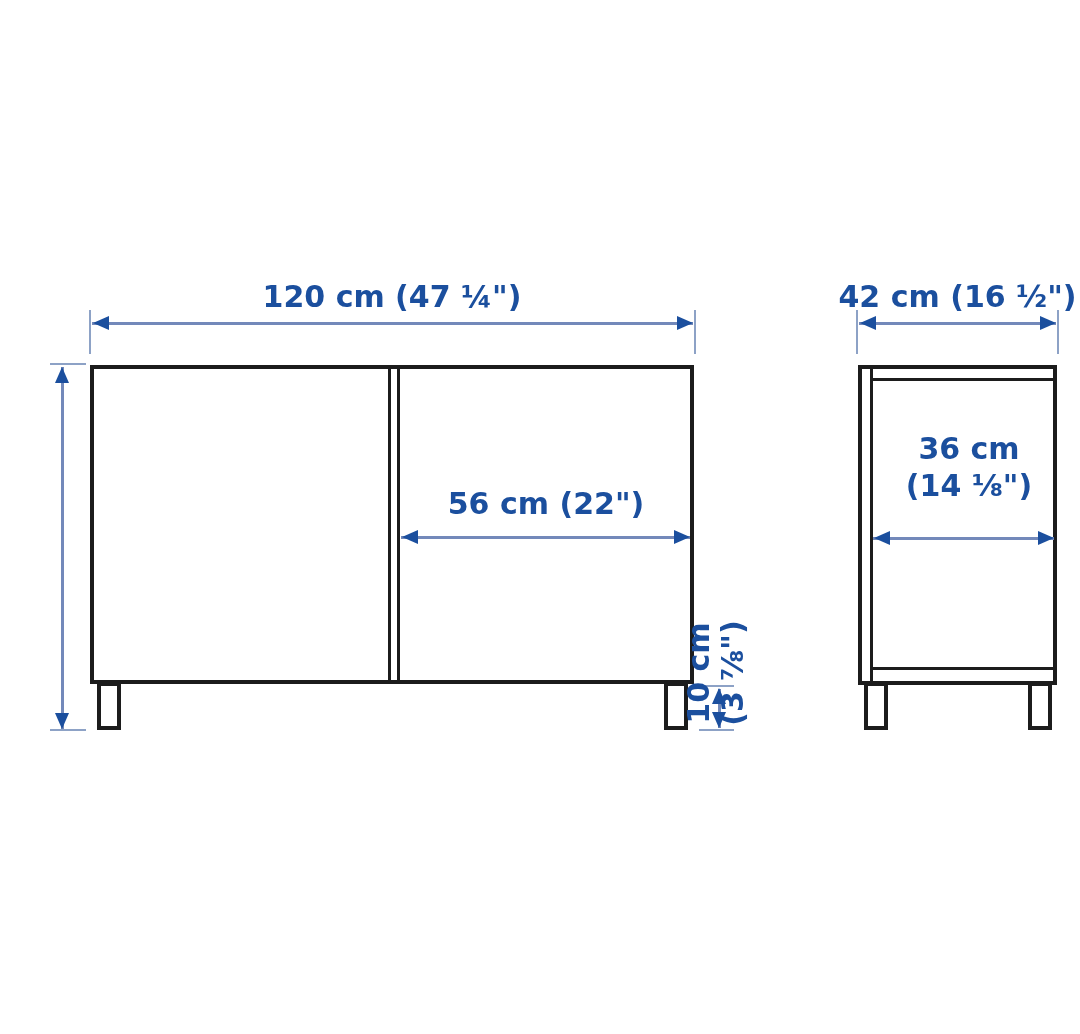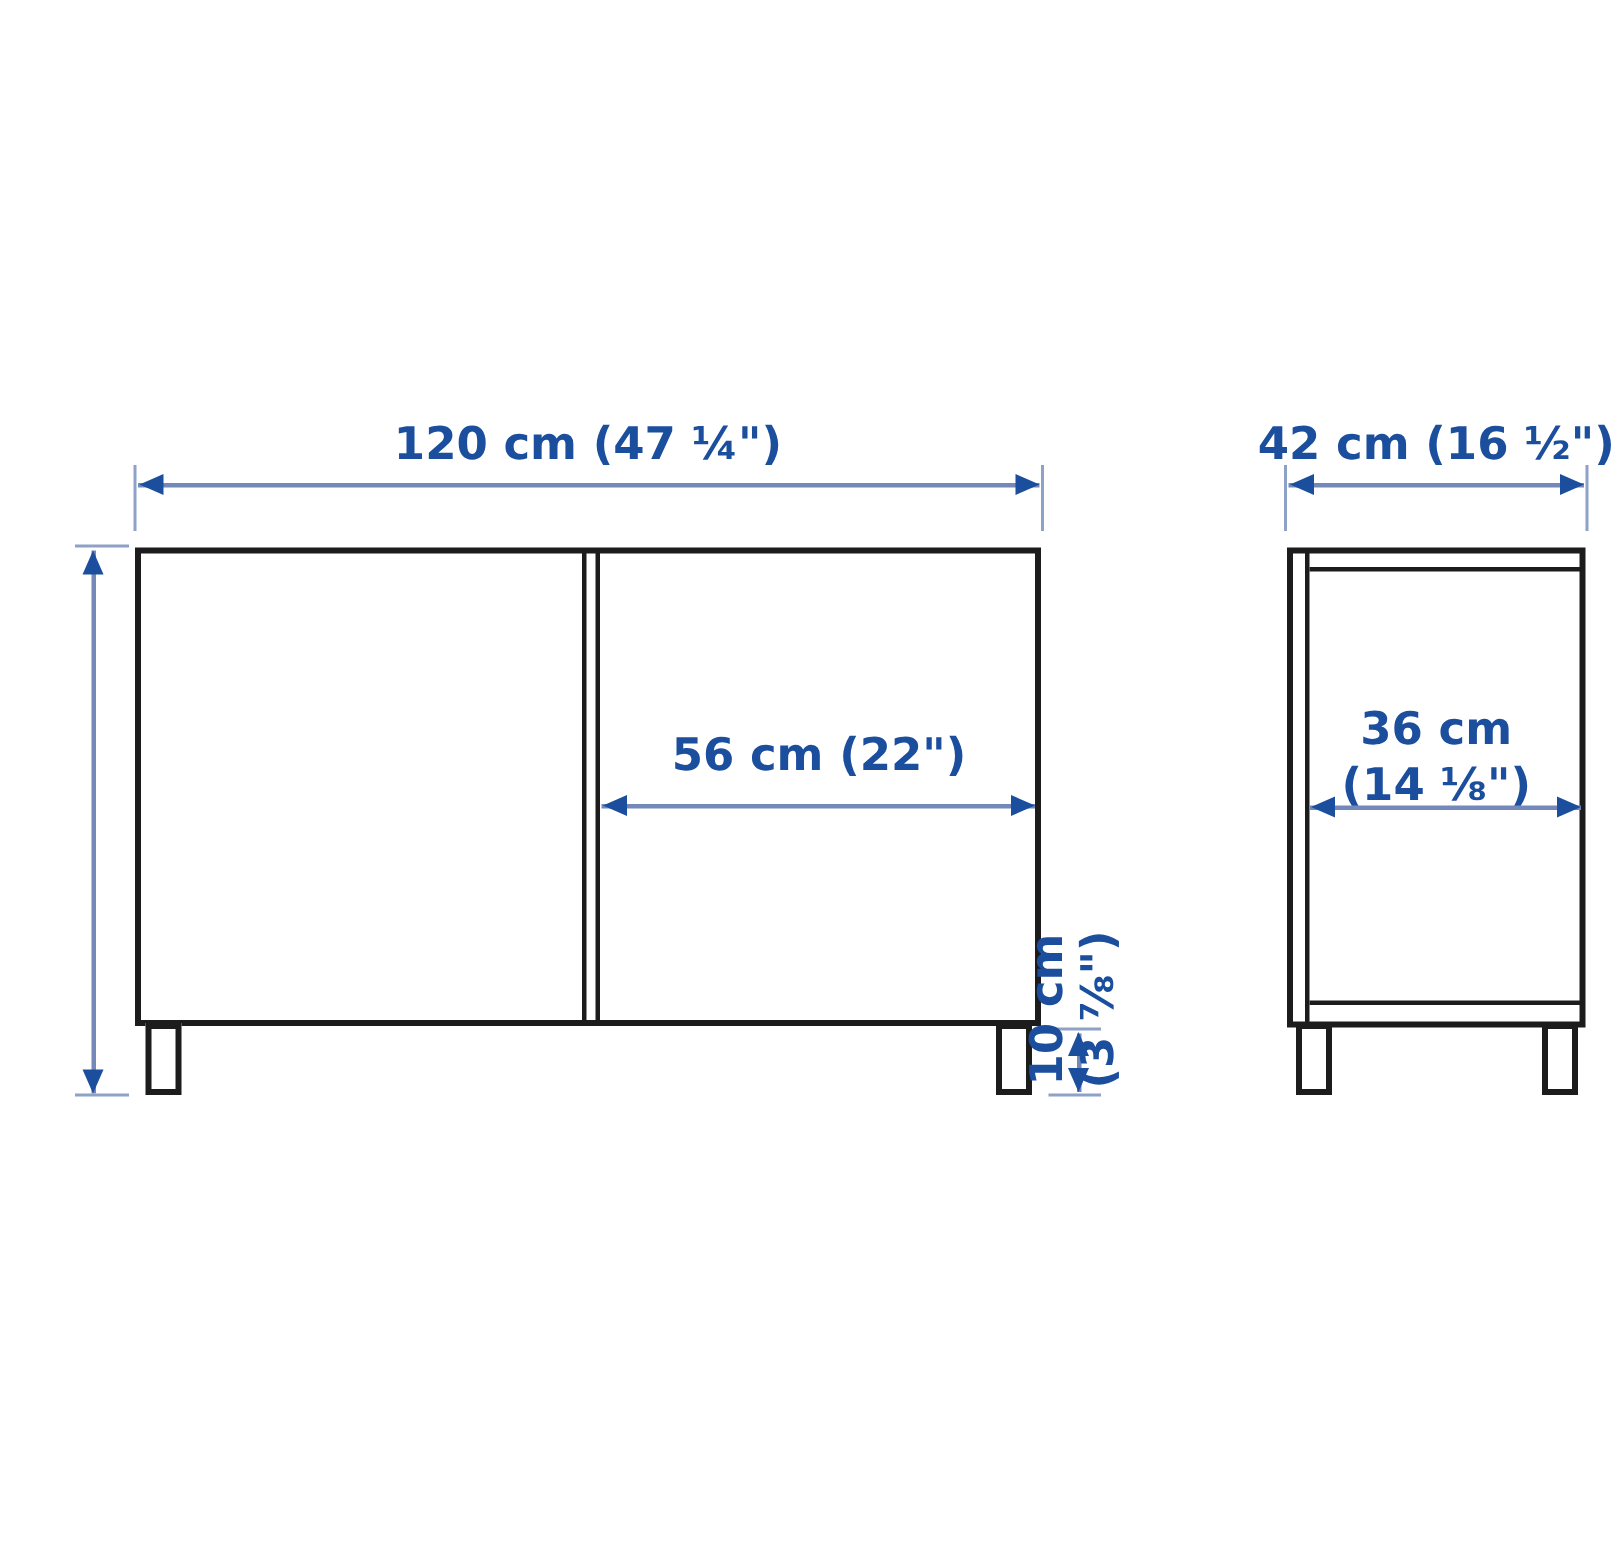--- a/index.html
+++ b/index.html
@@ -30,21 +30,21 @@
   .ah.d{border-left:7px solid transparent;border-right:7px solid transparent;border-top:16px solid var(--blue);}
   
   .dlabel{position:absolute;color:var(--blue);font-weight:bold;font-size:30px;line-height:34px;
     text-align:center;white-space:nowrap;}
   .vlabel{transform:translate(-50%,-50%) rotate(-90deg);}
   .lab120{left:192px;top:280px;width:400px;}
   .lab74{left:30px;top:549px;width:0;height:0;display:flex;align-items:center;justify-content:center;}
   .lab56{left:400px;top:487px;width:292px;}
   .lab10{left:769px;top:707px;width:0;height:0;display:flex;align-items:center;justify-content:center;}
   .lab42{left:805px;top:280px;width:305px;}
-  .lab36{left:858px;top:468px;width:199px;line-height:37px;}
+  .lab36{left:858px;top:430px;width:222px;line-height:37px;}
   .twoline{display:block;}
 </style>
 </head>
 <body>
 
 <div class="canvas">
 
   <div class="outline fv-body"></div>
   <div class="fv-divider"></div>
   <div class="leg fvl"></div>

